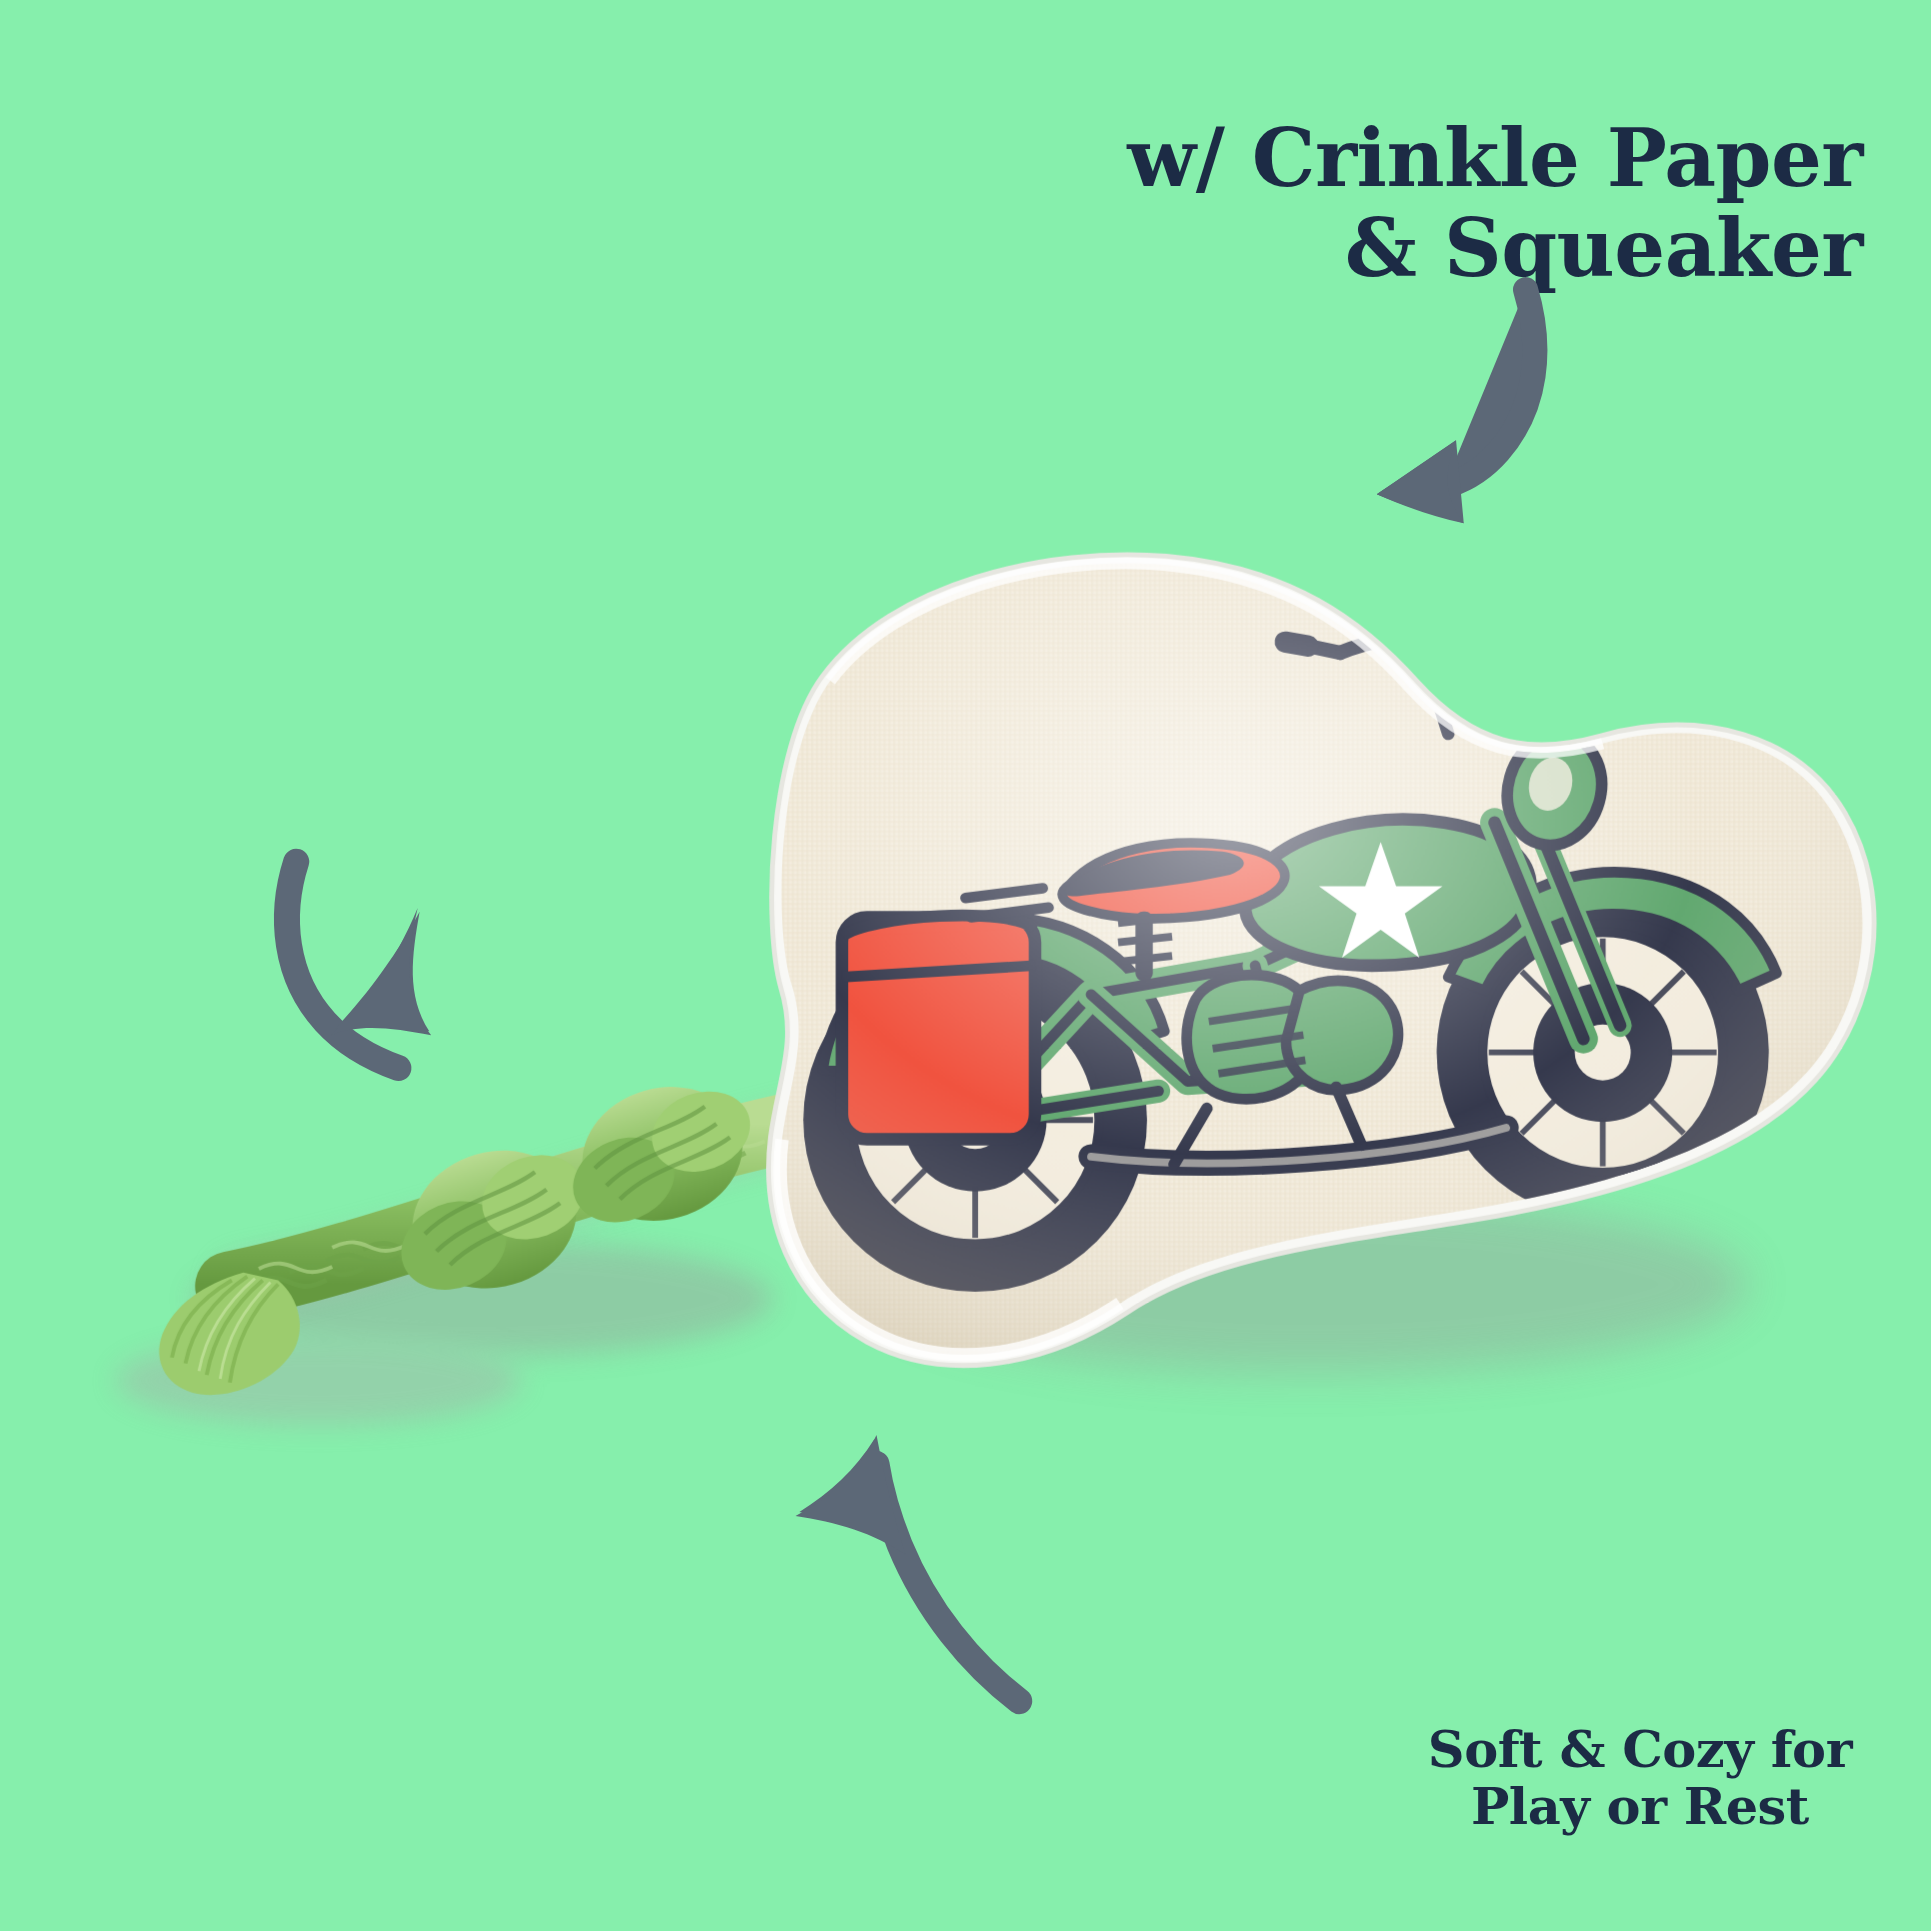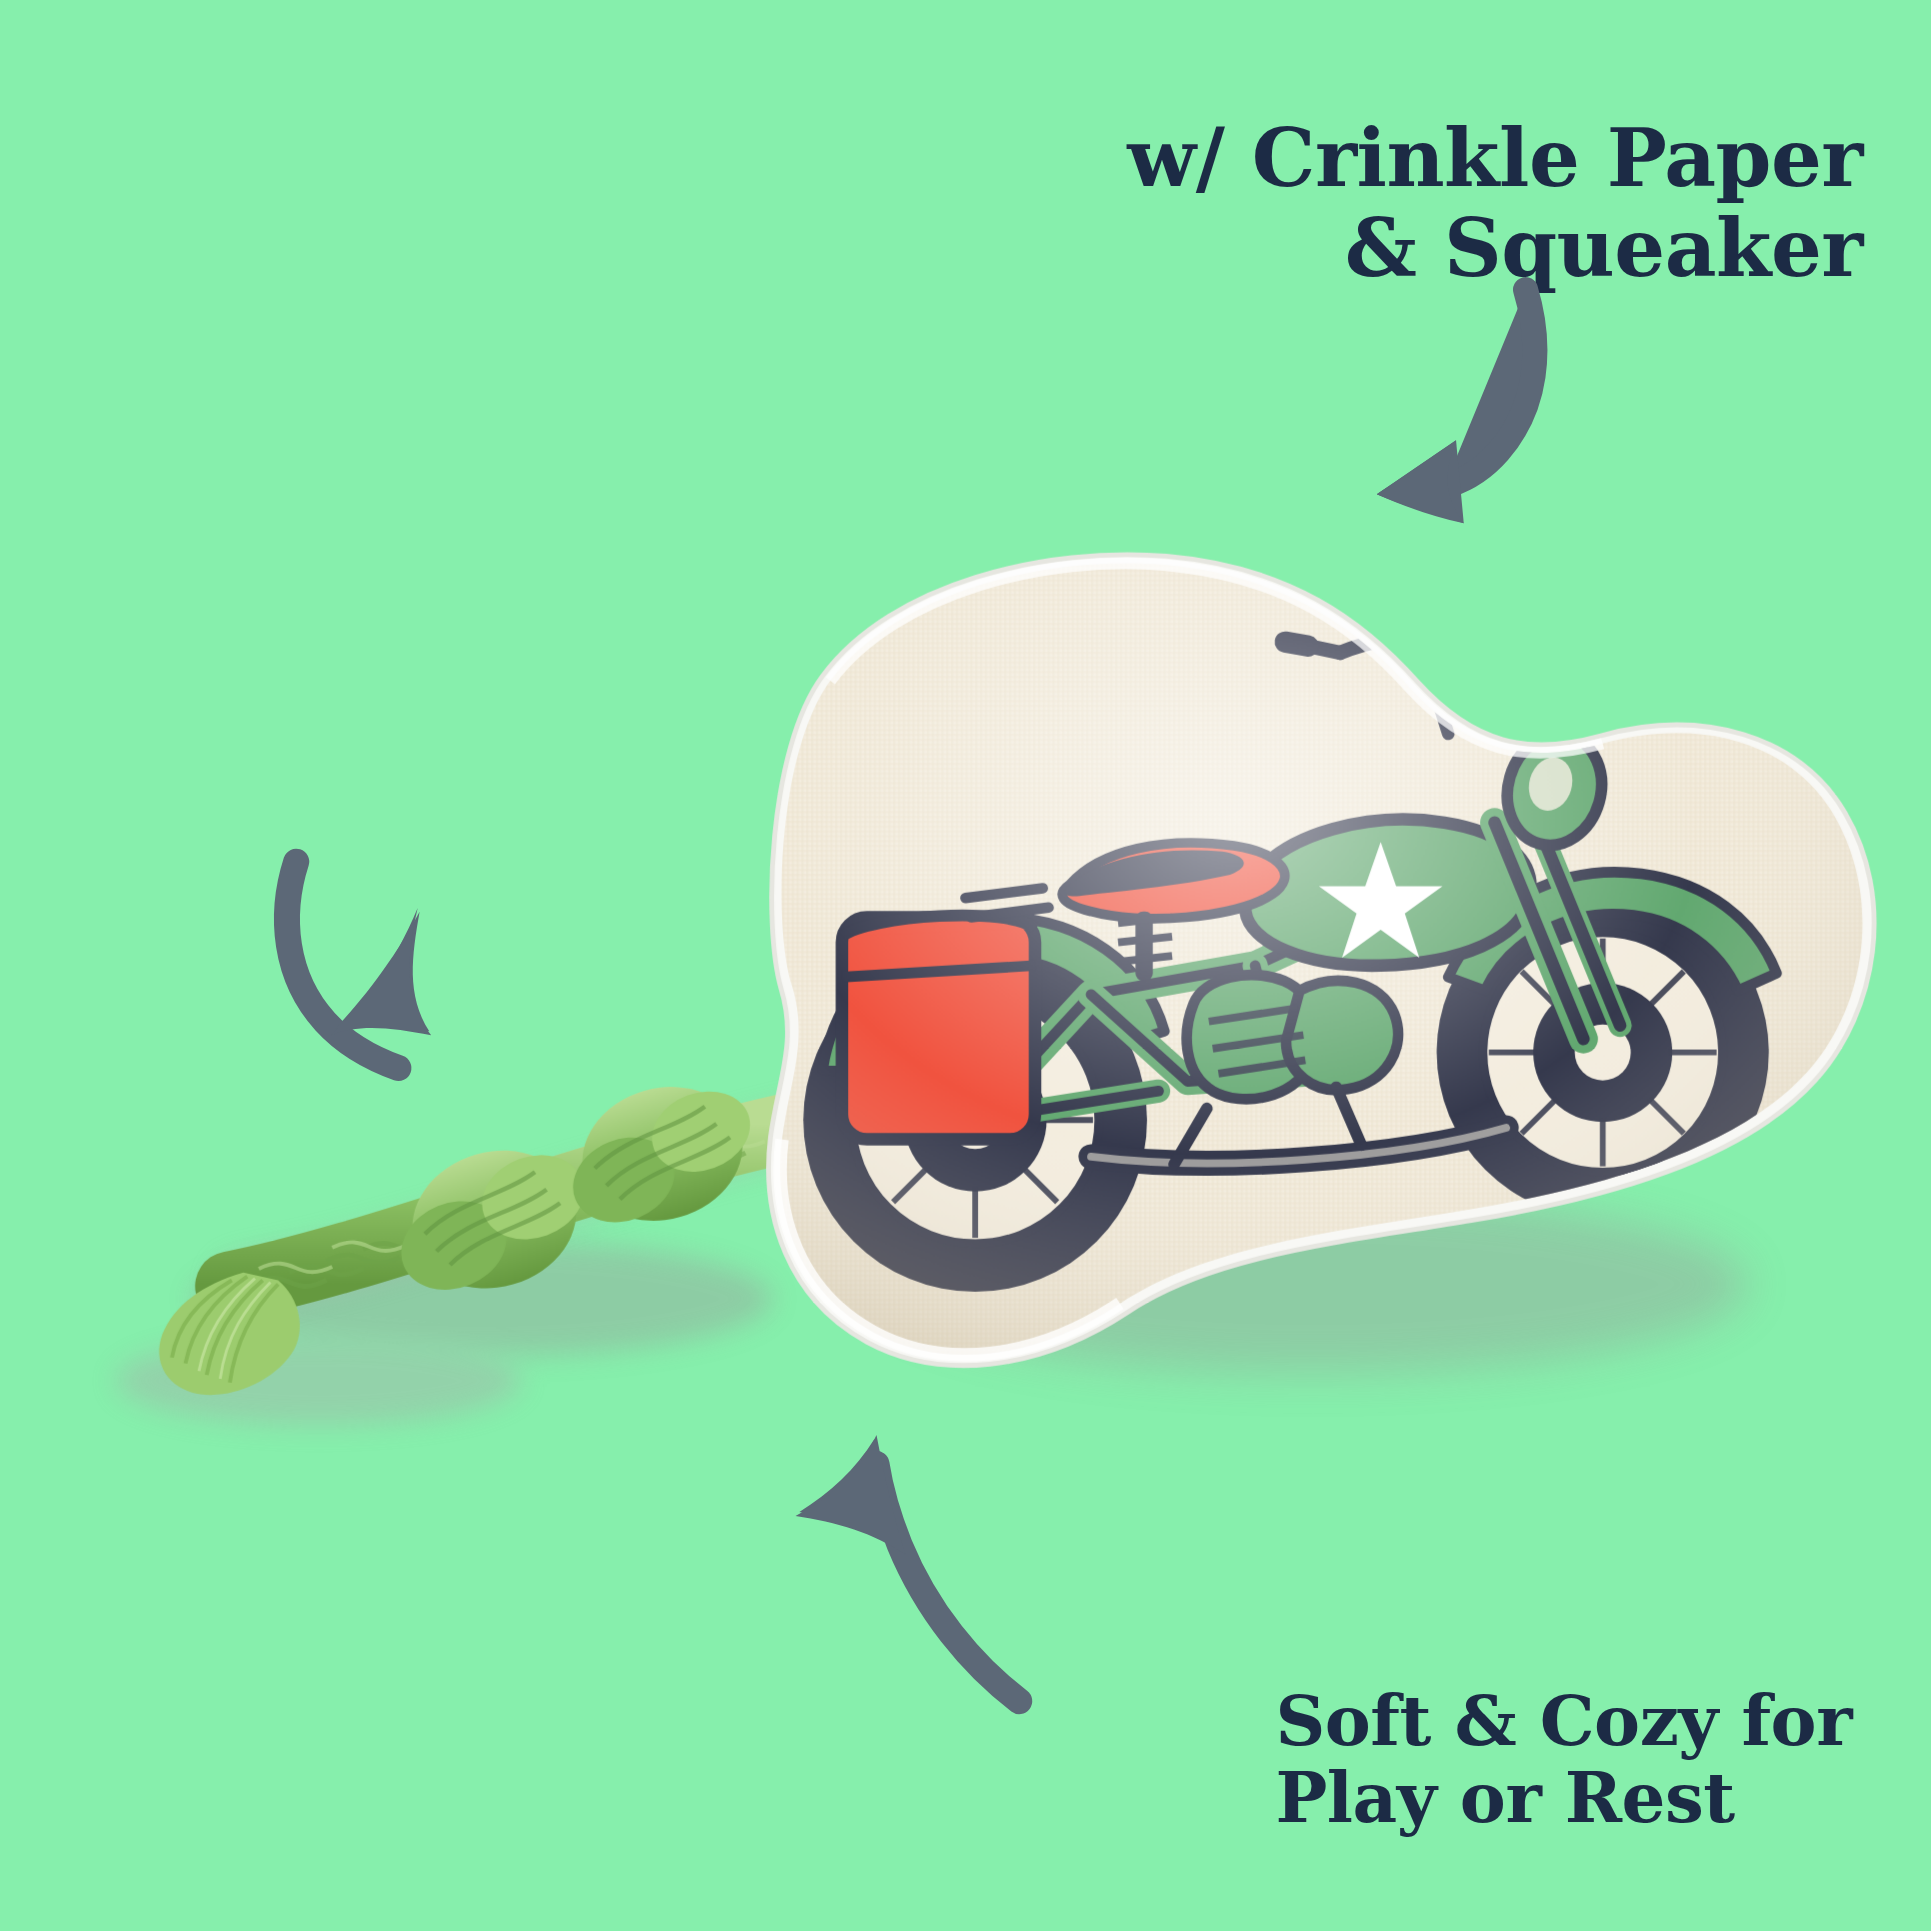--- a/index.html
+++ b/index.html
@@ -33,23 +33,23 @@
     font-size: 80px;
   }
   #callout-durable {
     left: 164px;
     top: 716px;
     text-align: left;
     font-size: 77px;
   }
   #callout-soft {
     right: 79px;
-    top: 1682px;
-    text-align: left;
-    font-size: 69px;
+    top: 1721px;
+    text-align: center;
+    font-size: 51px;
   }
 
   
   .arrow-svg { position: absolute; overflow: visible; }
   #arrow-crinkle { left: 1284px; top: 280px; }
   #arrow-durable { left: 275px; top: 850px; }
   #arrow-soft    { left: 782px;  top: 1429px; }
 
   
   #toy {

